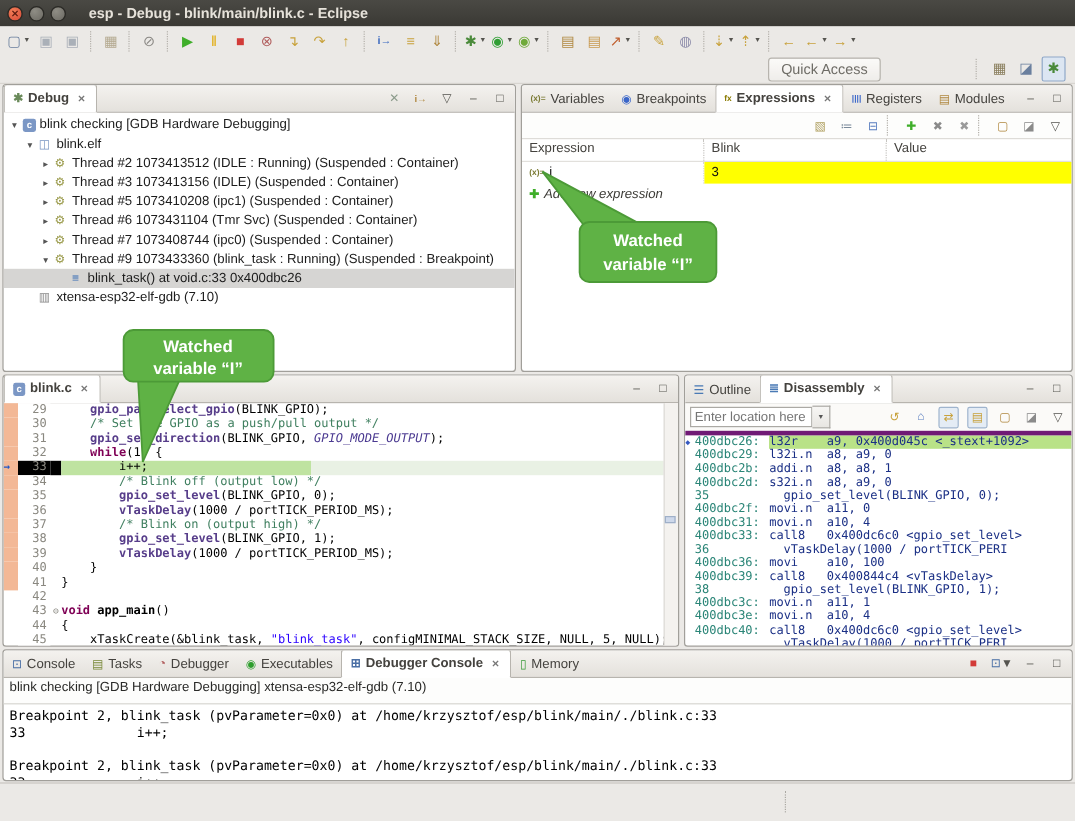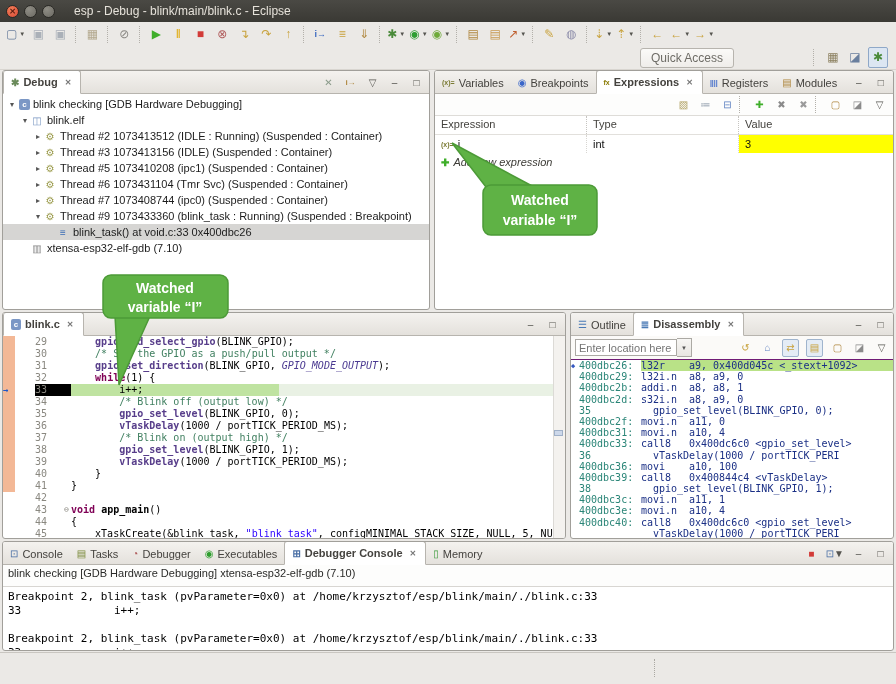--- a/index.html
+++ b/index.html
@@ -4,21 +4,21 @@
 <style>
   html,body{margin:0;padding:0;}
   body{width:896px;height:684px;overflow:hidden;background:#ebe9e6;font-family:"Liberation Sans",sans-serif;-webkit-font-smoothing:antialiased;}
   .win{position:relative;width:896px;height:684px;background:#ebe9e6;overflow:hidden;}
 
   
   .titlebar{height:22px;background:linear-gradient(#4a4944,#3a3934);display:flex;align-items:center;padding:0 6px;}
   .wbtn{width:13px;height:13px;border-radius:50%;margin-right:5px;border:1px solid #2a2925;box-sizing:border-box;}
   .wbtn.close{background:radial-gradient(circle at 35% 30%,#f37e57,#d64937);color:#5e1c10;font-size:8px;line-height:11px;text-align:center;font-weight:bold;}
   .wbtn.minmax{background:radial-gradient(circle at 35% 30%,#8f8d85,#6b6962);}
-  .title-text{color:#e6e2da;font-size:12px;font-weight:normal;margin-left:14px;}
+  .title-text{color:#e6e2da;font-size:12px;font-weight:bold;margin-left:14px;}
 
   
   .tbrow1{height:24px;display:flex;align-items:center;padding-left:4px;background:#ebe9e6;}
   .tbrow2{height:23px;position:relative;background:#ebe9e6;border-bottom:1px solid #d8d5d0;}
   .tbicon{min-width:18px;height:19px;display:inline-flex;align-items:center;justify-content:center;font-size:12px;margin:0 2px;border-radius:2px;cursor:default;}
   .tbicon .dd{font-size:6px;color:#55544f;margin-left:2px;}
   .tbicon.txticon{font-size:9px;font-weight:bold;}
   .tbsep{width:1px;height:17px;border-left:1px dotted #b3b0aa;margin:0 4px;}
   .qa-btn{position:absolute;right:162px;top:2px;height:18px;padding:0 10px;border:1px solid #b7b4ae;border-radius:3px;background:linear-gradient(#fbfaf8,#efedea);color:#6e6c66;font-size:12px;line-height:18px;}
   .persp{position:absolute;right:6px;top:1px;display:flex;align-items:center;height:20px;}
@@ -56,33 +56,33 @@
   .exp-cell .vicon{font-size:7px;font-weight:bold;color:#7a7a33;margin-right:4px;}
   .yellow{background:#ffff00;}
   .addrow{font-style:italic;color:#3c3b36;}
   .addrow .plus{color:#3fae2a;font-weight:bold;font-style:normal;margin-right:4px;font-size:10px;}
 
   
   .edbody{position:relative;font-family:"DejaVu Sans Mono",monospace;font-size:10px;line-height:12px;}
   .edrow{height:12px;display:flex;white-space:pre;}
   .ed-annot{width:12px;flex:none;position:relative;}
   .ed-annot.diff{background:#f3b896;}
-  .ed-num{width:24px;flex:none;text-align:left;padding-right:3px;color:#8a8880;background:#fff;margin-left:20px;}
+  .ed-num{width:24px;flex:none;text-align:right;padding-right:3px;color:#8a8880;background:#fff;}
   .ed-fold{width:9px;flex:none;color:#8a8880;font-size:8px;line-height:12px;text-align:center;}
   .ed-code{flex:1;overflow:hidden;}
   .edrow.current .ed-code{background:linear-gradient(90deg,#bfe3a1 0,#bfe3a1 208px,#e9f1e4 208px);}
   .edrow.current .ed-fold,.edrow.current .ed-num{background:#000000;}
   .cm{color:#3f7f5f;} .kw{color:#7f0055;font-weight:bold;} .fn{color:#573d8a;font-weight:bold;}
   .en{color:#4b3a91;font-style:italic;} .st{color:#2a00ff;} .bd{font-weight:bold;color:#000;}
   .bp-arrow{position:absolute;left:0;top:0;font-size:9px;color:#1f57c8;font-weight:bold;line-height:12px;}
   .ed-ruler{position:absolute;right:0;top:0;bottom:0;width:11px;background:#f4f2ef;border-left:1px solid #dcdad6;}
   .ed-ruler .mark{position:absolute;right:2px;width:7px;height:4px;background:#cdd8ea;border:1px solid #9fb0c8;}
 
   
-  .locrow{height:23px;display:flex;align-items:center;padding:0 4px;background:#fbfaf8;border-bottom:1px solid #701a75;}
+  .locrow{height:23px;display:flex;align-items:center;padding:0 4px;background:#fbfaf8;border-bottom:4px solid #701a75;}
   .locbox{width:102px;height:17px;border:1px solid #aba9a4;background:#fff;font-size:11px;color:#6e6c66;padding:0 3px;box-sizing:border-box;font-family:"Liberation Sans",sans-serif;}
   .locdd{width:14px;height:17px;border:1px solid #aba9a4;border-left:none;background:linear-gradient(#f7f6f4,#e8e6e2);font-size:6px;display:flex;align-items:center;justify-content:center;color:#555;}
   .disbody{font-family:"DejaVu Sans Mono",monospace;font-size:10px;line-height:11.2px;color:#1a2f85;}
   .disrow{height:11.2px;display:flex;white-space:pre;position:relative;padding-left:8px;}
   .disrow .addr{width:62px;flex:none;color:#2a8577;}
   .disrow .op{width:48px;flex:none;}
   .disrow.current{background:linear-gradient(90deg,#fff 0,#fff 70px,#b9e287 70px);}
   .disrow .marker{position:absolute;left:0;top:1px;font-size:7px;color:#3558c0;}
   .disrow .srcnum{width:62px;flex:none;color:#2a8577;}
   .disrow .srctxt{margin-left:12px;}
@@ -369,30 +369,29 @@
         </span>
         <span class="hicon">
           <span style="color: rgb(138, 138, 138);">◪</span>
         </span>
         <span class="hicon">
           <span style="color: rgb(85, 84, 79);">▽</span>
         </span>
       </div>
     <div class="exp-head" id="expr-columns">
         <div class="exp-col" style="width: 152px;">Expression</div>
-        <div class="exp-col" style="width: 152px;">Type</div>
+        <div class="exp-col" style="width: 152px;">Blink</div>
         <div class="exp-col" style="width: auto; flex: 1 1 0%; border-right: none;">Value</div>
       </div>
     <div id="expr-rows">
         <div class="exp-row">
           <div class="exp-cell" style="width: 152px;">
             <span class="vicon">(x)=</span>
             <span>i</span>
           </div>
-          <div class="exp-cell" style="width: 152px;">int</div>
           <div class="exp-cell yellow" style="flex: 1 1 0%; border-right: none;">3</div>
         </div>
         <div class="exp-row">
           <div class="exp-cell addrow" style="width: 152px; border-right: none;">
             <span class="plus">✚</span>
             <span>Add new expression</span>
           </div>
         </div>
       </div>
   </div>

